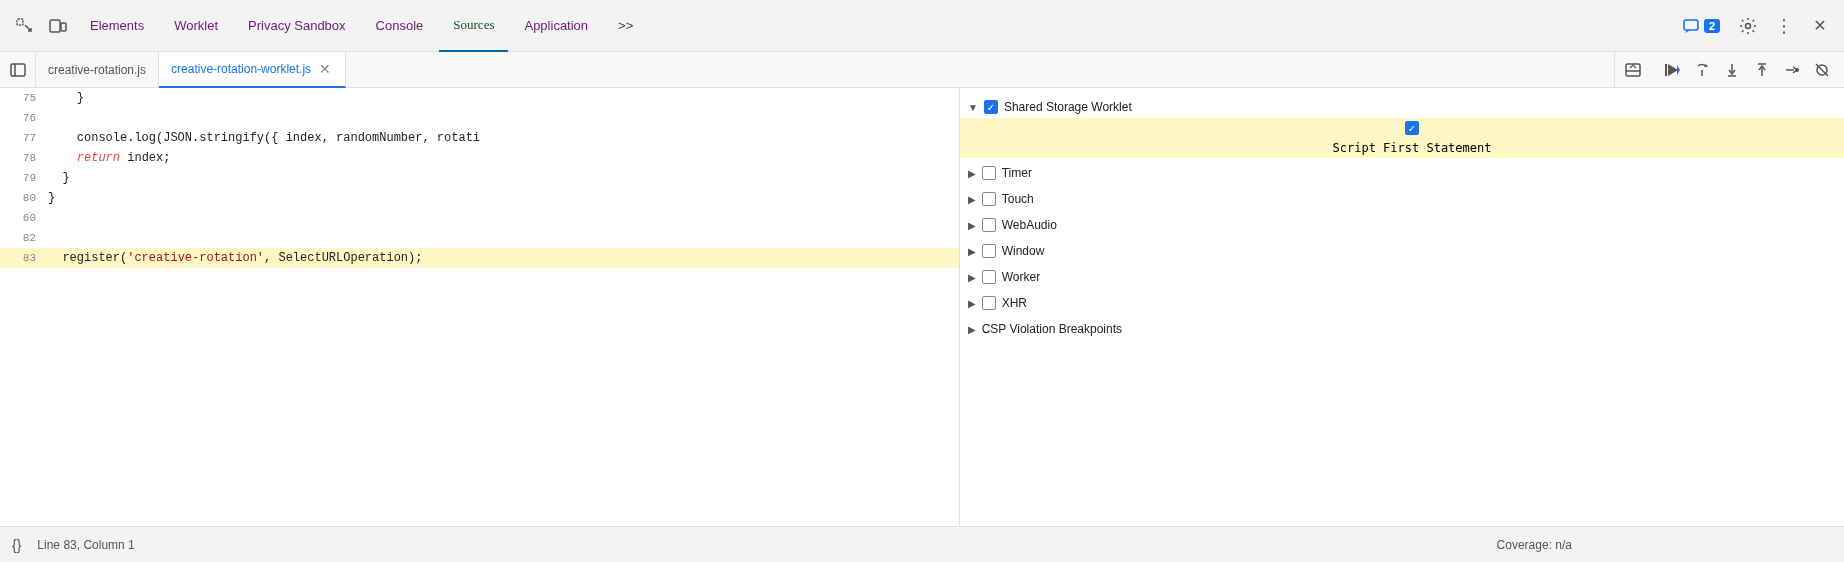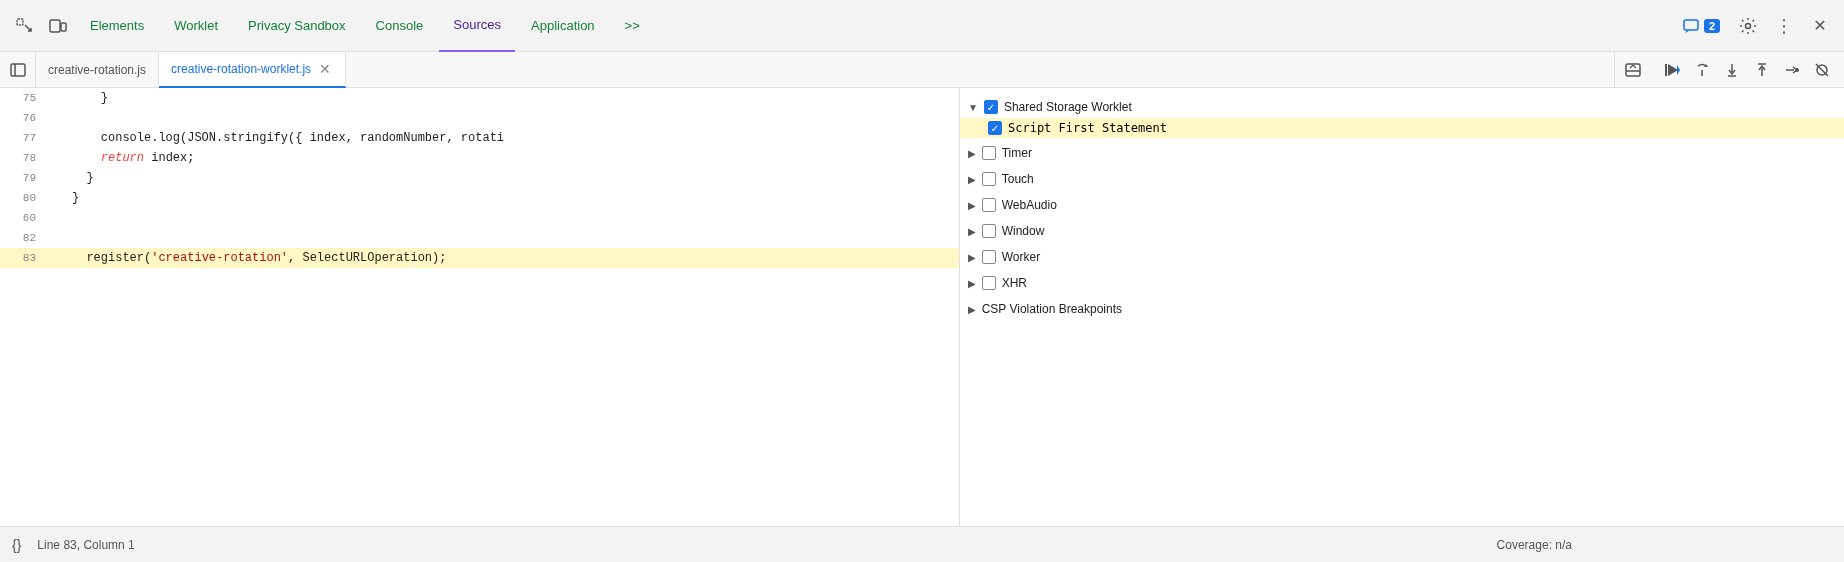--- a/index.html
+++ b/index.html
@@ -29,31 +29,32 @@
       align-items: center;
       justify-content: center;
       cursor: pointer;
       border-radius: 4px;
       color: #555;
       font-size: 16px;
     }
     .tab-item {
       padding: 6px 14px;
       cursor: pointer;
-      color: #15803d;
+      color: #701a75;
       font-size: 13px;
       border-radius: 4px 4px 0 0;
       height: 52px;
       display: flex;
       align-items: center;
     }
     .tab-item.active {
-      color: #4c1d95;
-      border-bottom: 2px solid #8b5cf6;
+      color: #14532d;
+      border-bottom: 2px solid #0369a1;
       font-weight: 500;
+      font-family: Liberation Serif, serif;
     }
     .tab-spacer { flex: 1; }
     .top-right-icons {
       display: flex;
       align-items: center;
       gap: 4px;
     }
     .badge-btn {
       display: flex;
       align-items: center;
@@ -158,21 +159,20 @@
       font-family: 'Consolas', 'Monaco', 'Courier New', monospace;
       font-size: 12px;
     }
     .code-lines {
       padding: 0;
     }
     .code-line {
       display: flex;
       height: 20px;
       align-items: center;
-      gap: 24px;
     }
     .code-line.highlighted {
       background: #fff8c4;
     }
     .line-num {
       width: 48px;
       text-align: right;
       padding-right: 12px;
       color: #888;
       font-size: 11px;
@@ -214,20 +214,21 @@
     .bp-item {
       display: flex;
       align-items: center;
       gap: 6px;
       padding: 3px 8px 3px 28px;
       font-size: 12px;
       cursor: pointer;
     }
     .bp-item.highlighted {
       background: #fff8c4;
+      flex-direction: column;
     }
     .bp-item .item-text {
       font-family: 'Consolas', 'Monaco', monospace;
     }
     .checkbox {
       width: 14px;
       height: 14px;
       border: 1px solid #888;
       border-radius: 2px;
       display: flex;

